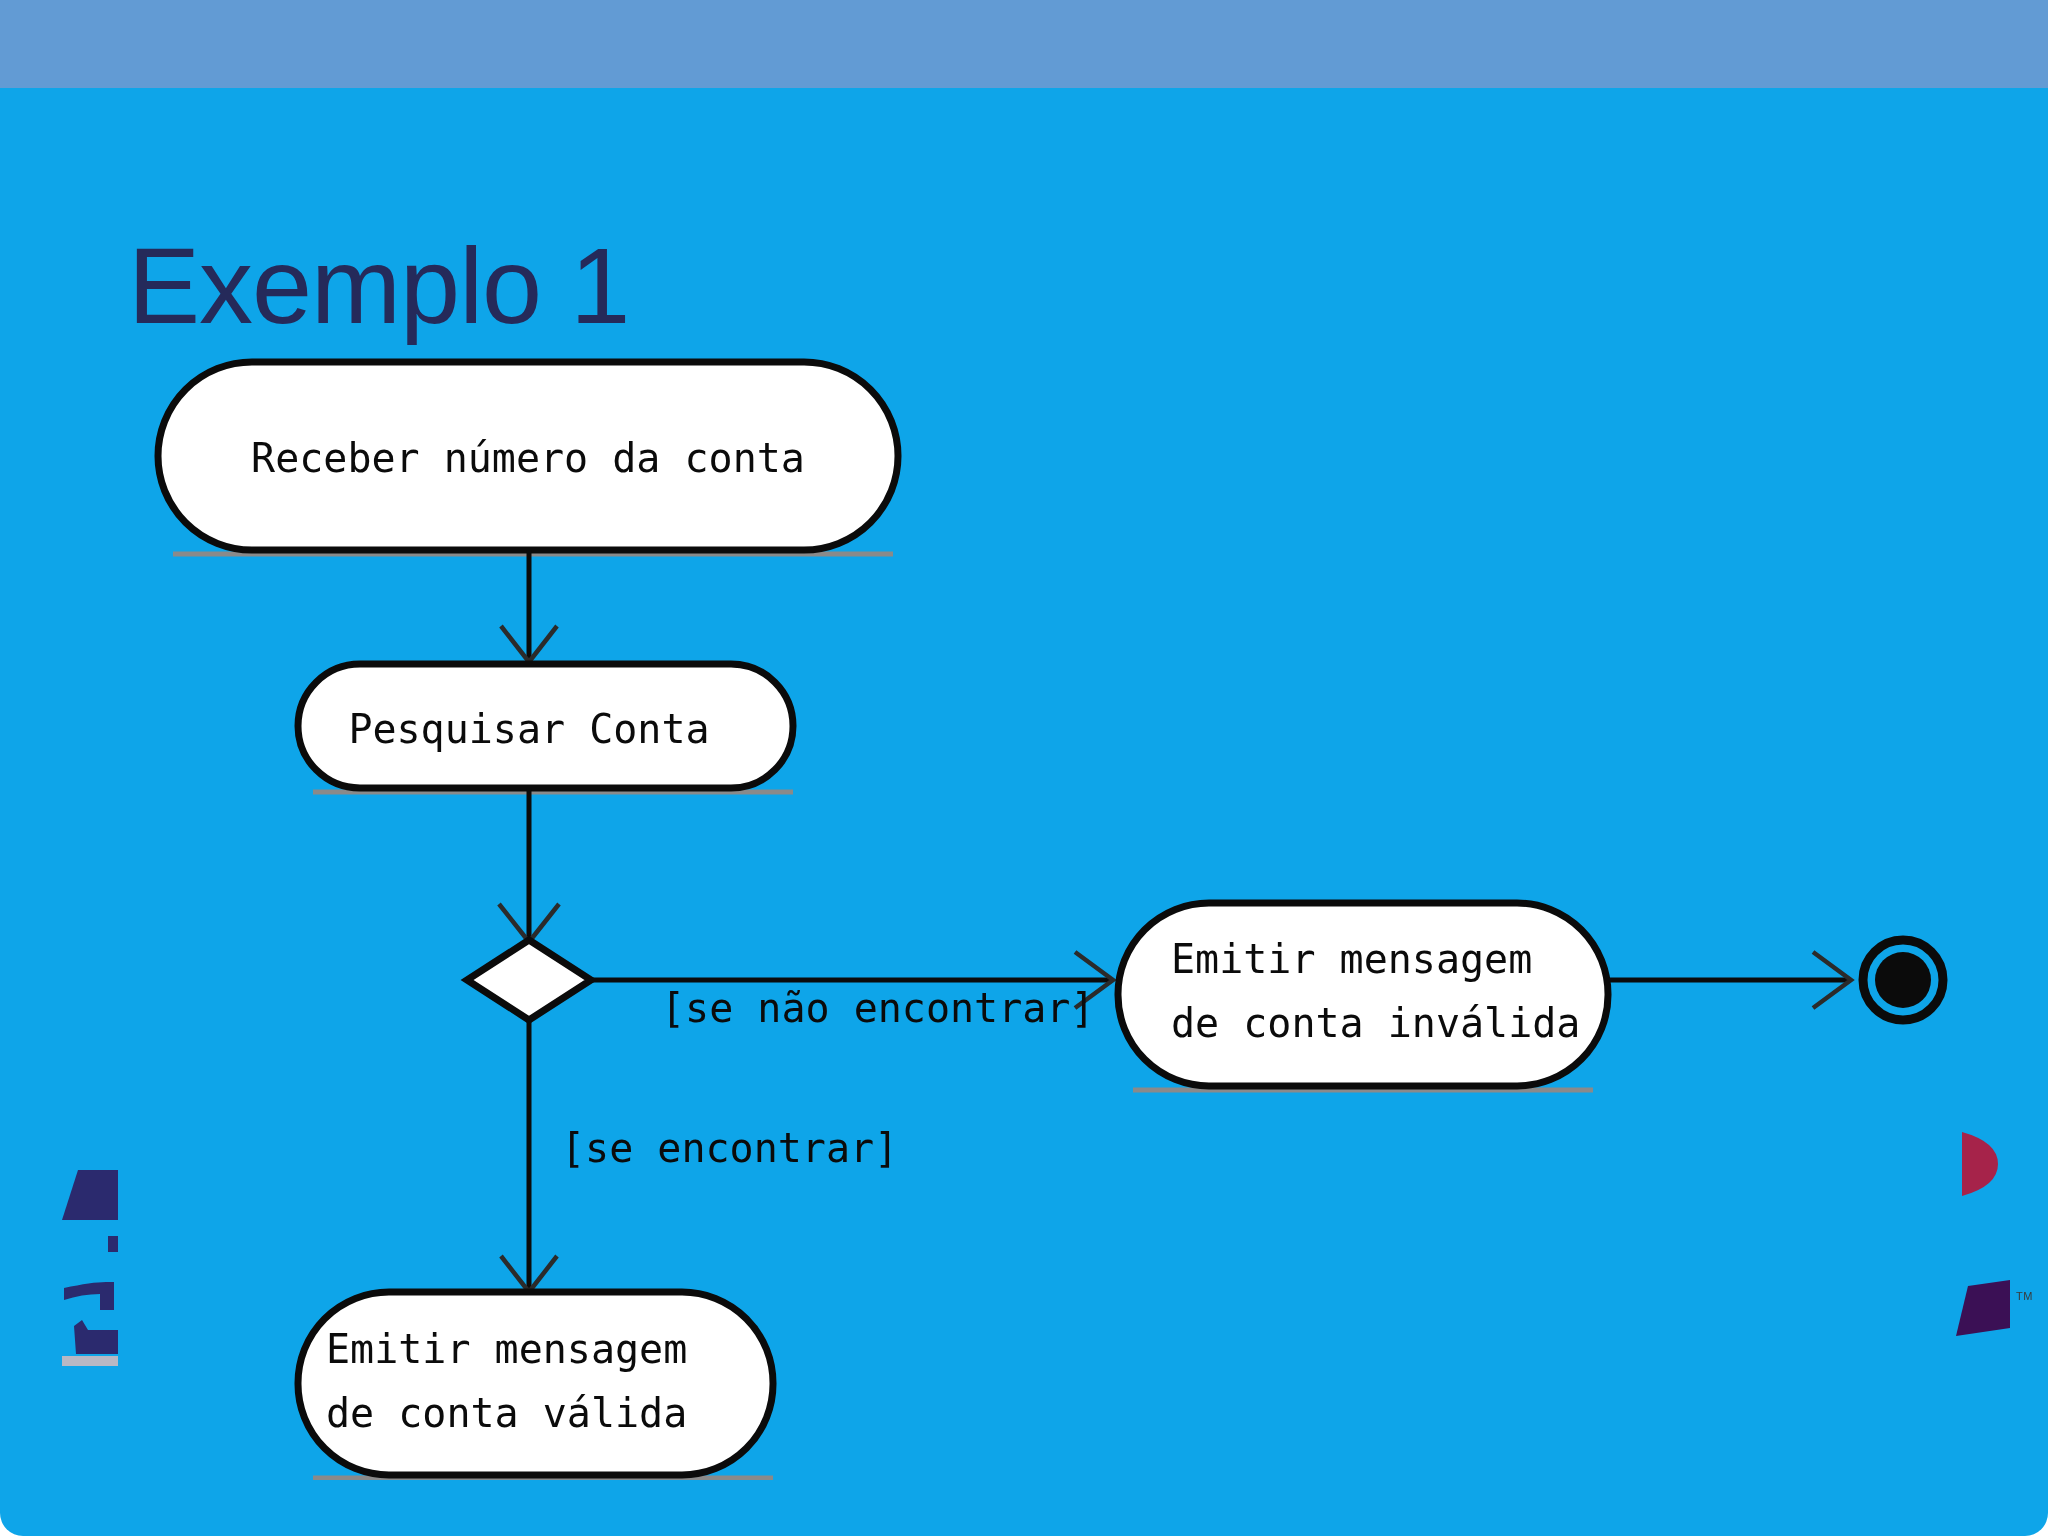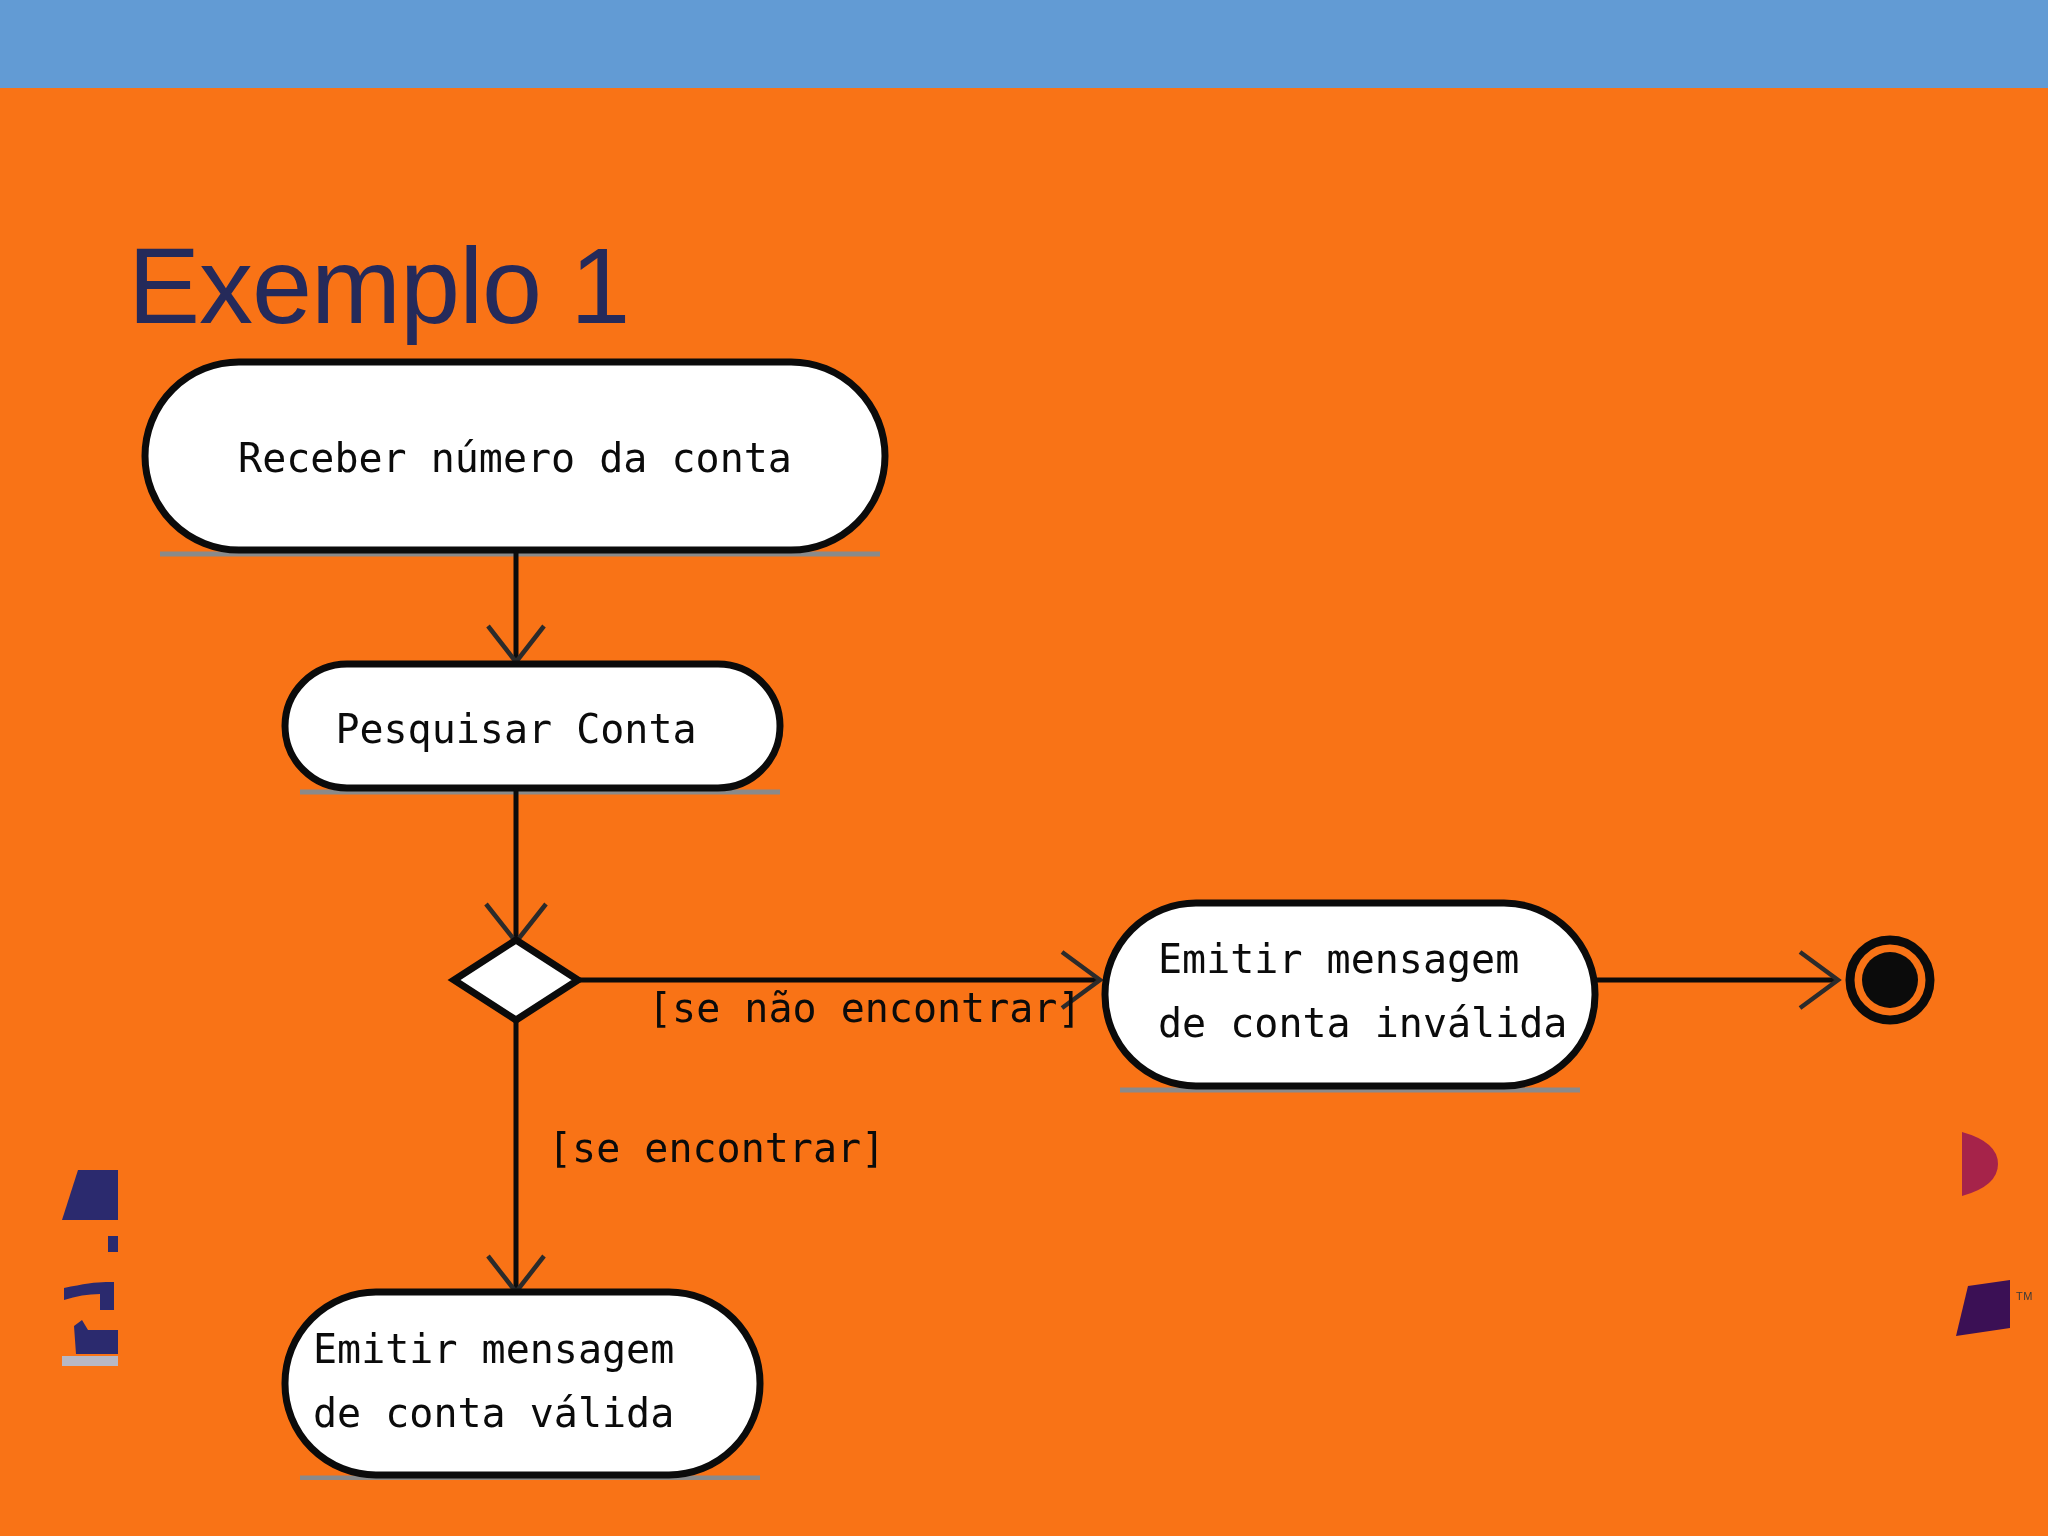--- a/index.html
+++ b/index.html
@@ -10,21 +10,22 @@
   body {
     width: 2048px;
     height: 1536px;
     position: relative;
     overflow: hidden;
     font-family: "Liberation Sans", sans-serif;
   }
   #slide {
     position: absolute;
     inset: 0;
-    background: #f97316;
+    background: #0ea5e9;
+    border-radius: 23px;
   }
   #header-bar {
     position: absolute;
     left: 0;
     top: 0;
     width: 2048px;
     height: 88px;
     background: #629BD4;
   }
   #page-title {
@@ -34,21 +35,21 @@
     font-family: "Liberation Sans", sans-serif;
     font-size: 108px;
     font-weight: 400;
     color: #252A5A;
     letter-spacing: -1px;
     line-height: 1;
     white-space: nowrap;
   }
   #diagram-wrap {
     position: absolute;
-    left: 0;
+    left: 13px;
     top: 300px;
     width: 1756px;
     height: 1180px;
   }
   #activity-diagram {
     display: block;
   }
   .node-text {
     font-family: "DejaVu Sans Mono", "Liberation Mono", monospace;
     font-size: 40px;

